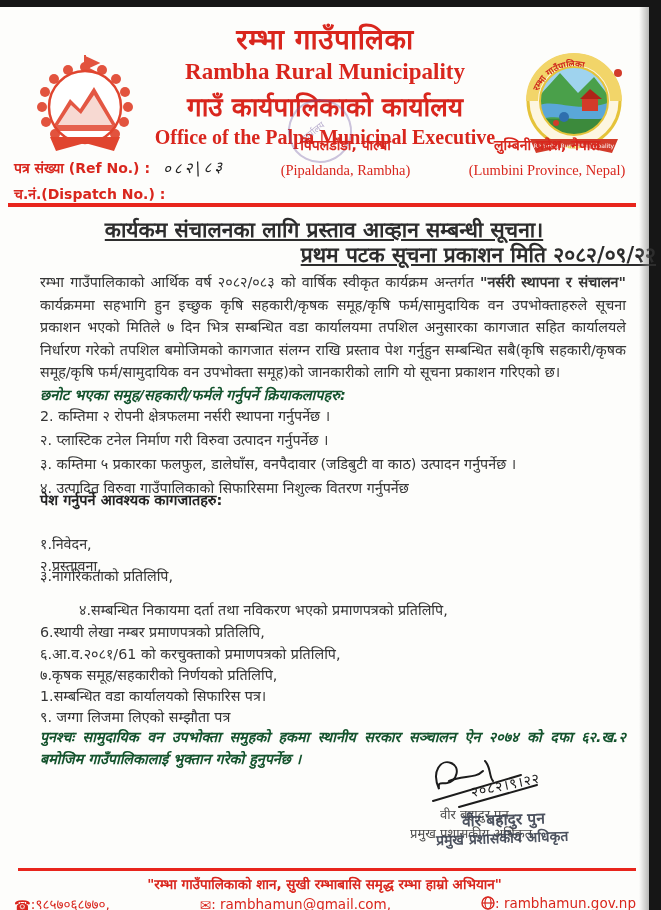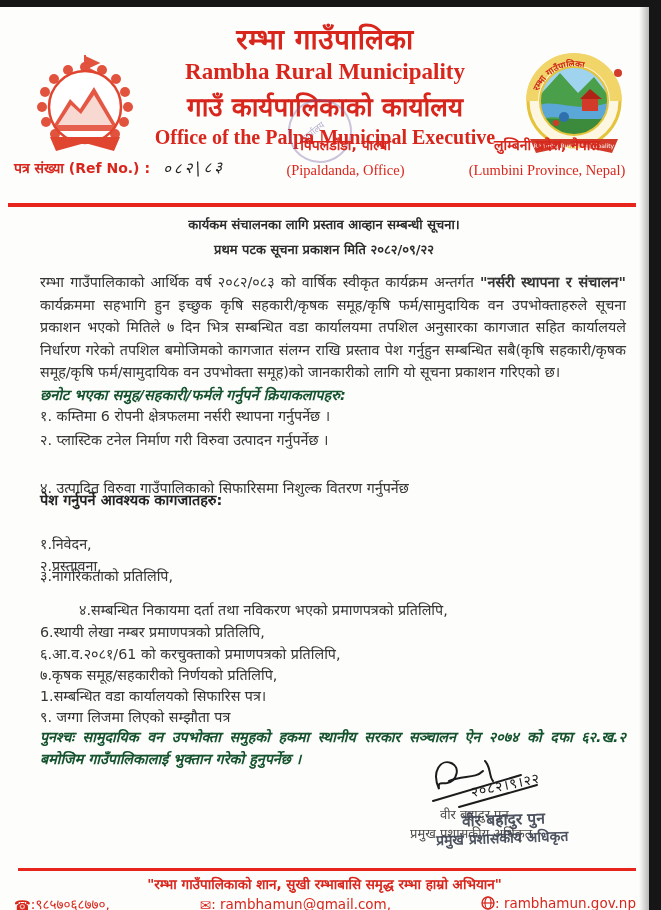--- a/index.html
+++ b/index.html
@@ -20,21 +20,21 @@
   .red { color:#d9261d; }
   .center { text-align:center; }
   .np-title1 { font-size:28px; font-weight:bold; letter-spacing:.5px; }
   .en-title  { font-family:"Liberation Serif", serif; font-weight:bold; }
   .np-sub    { font-size:14px; font-weight:bold; }
   .en-sub    { font-family:"Liberation Serif", serif; font-size:14.5px; }
   .reflabel  { font-size:14px; font-weight:bold; }
   .handwrite { font-family:"DejaVu Sans", sans-serif; font-style:italic; color:#1e1e1e;
                letter-spacing:3px; font-size:15px; display:inline-block; transform:rotate(-2deg); }
   .divider   { background:#e8251c; }
-  .subject   { font-size:13px; font-weight:bold; color:#2d2d2d; width:648px; }
+  .subject   { font-size:21px; font-weight:bold; color:#2d2d2d; width:648px;text-decoration:underline; }
   .bodytext  { font-size:14.3px; line-height:22.5px; text-align:justify; color:#353535; }
   .bolditalic{ font-weight:bold; font-style:italic; color:#14532d; }
   .listline  { font-size:14.3px; color:#353535; white-space:nowrap; }
   .dochead   { font-size:14.5px; font-weight:bold; color:#232323; }
   .sig-date  { font-size:14px; color:#1a1a1a; display:inline-block; transform:rotate(-12deg); letter-spacing:1px; }
   .sig-name-print { font-size:13px; color:#4c4c4c; }
   .sig-stamp { font-weight:bold; color:#3d4452; display:inline-block; transform:rotate(-2deg); opacity:.92; }
   .footer-slogan { font-size:13.5px; font-weight:bold; }
   .footer-row { display:flex; justify-content:space-between; align-items:center; font-size:13.5px; }
   .stamp-faint { border:2px solid rgba(110,85,160,.35); border-radius:50%;
@@ -109,44 +109,48 @@
     <div class="red" style="font-size:26px; font-weight:bold; margin-top:3px;">गाउँ कार्यपालिकाको कार्यालय</div>
     <div class="en-title red" style="font-size:20px; margin-top:2px;">Office of the Palpa Municipal Executive</div>
   </div>
 
   <div class="abs stamp-faint" style="left:288px; top:92px; width:64px; height:64px;">
     <div class="stamp-faint-txt" style="margin:22px 0 0 8px;">कार्यालय</div>
   </div>
 
   <div class="abs center" style="left:258px; top:128px; width:175px;">
     <div class="np-sub red">पिपलडाँडा, पाल्पा</div>
-    <div class="en-sub red" style="margin-top:8px;">(Pipaldanda, Office)</div>
+    <div class="en-sub red" style="margin-top:8px;">(Pipaldanda, Rambha)</div>
   </div>
   <div class="abs center" style="left:452px; top:128px; width:190px;">
     <div class="np-sub red">लुम्बिनी प्रदेश, नेपाल</div>
     <div class="en-sub red" style="margin-top:8px;">(Lumbini Province, Nepal)</div>
   </div>
 
   <div class="abs" style="left:14px; top:150px;">
     <span class="reflabel red">पत्र संख्या (Ref No.) :</span>
     <span class="handwrite" style="margin-left:8px;">०८२|८३</span>
   </div>
+  <div class="abs" style="left:14px; top:177px;">
+    <span class="reflabel red">च.नं.(Dispatch No.) :</span>
+  </div>
 
   <div class="abs divider" style="left:8px; top:196px; width:628px; height:4px;"></div>
 
   <div class="abs subject center" style="left:0; top:208px;">कार्यकम संचालनका लागि प्रस्ताव आव्हान सम्बन्धी सूचना।</div>
-  <div class="abs subject center" style="left:0; top:233px; font-weight:bold;">प्रथम पटक सूचना प्रकाशन मिति २०८२/०९/२२</div>
+  <div class="abs subject center" style="left:8px; top:233px; font-weight:bold;text-align:right;">प्रथम पटक सूचना प्रकाशन मिति २०८२/०९/२२</div>
 
   <div class="abs bodytext" style="left:40px; top:264px; width:586px;">
     <span>रम्भा गाउँपालिकाको आर्थिक वर्ष २०८२/०८३ को वार्षिक स्वीकृत कार्यक्रम अन्तर्गत </span><span style="font-weight:bold;">"नर्सरी स्थापना र संचालन"</span><span> कार्यक्रममा सहभागि हुन इच्छुक कृषि सहकारी/कृषक समूह/कृषि फर्म/सामुदायिक वन उपभोक्ताहरुले सूचना प्रकाशन भएको मितिले ७ दिन भित्र सम्बन्धित वडा कार्यालयमा तपशिल अनुसारका कागजात सहित कार्यालयले निर्धारण गरेको तपशिल बमोजिमको कागजात संलग्न राखि प्रस्ताव पेश गर्नुहुन सम्बन्धित सबै(कृषि सहकारी/कृषक समूह/कृषि फर्म/सामुदायिक वन उपभोक्ता समूह)को जानकारीको लागि यो सूचना प्रकाशन गरिएको छ।</span>
   </div>
 
   <div class="abs bolditalic" style="left:40px; top:377px; font-size:14.5px;">छनोट भएका समुह/सहकारी/फर्मले गर्नुपर्ने क्रियाकलापहरु:</div>
-  <div class="abs listline" style="left:40px; top:399px;">१. कम्तिमा 6 रोपनी क्षेत्रफलमा नर्सरी स्थापना गर्नुपर्नेछ ।</div>
+  <div class="abs listline" style="left:40px; top:399px;">2. कम्तिमा २ रोपनी क्षेत्रफलमा नर्सरी स्थापना गर्नुपर्नेछ ।</div>
   <div class="abs listline" style="left:40px; top:423px;">२. प्लास्टिक टनेल निर्माण गरी विरुवा उत्पादन गर्नुपर्नेछ ।</div>
+  <div class="abs listline" style="left:40px; top:447px;">३. कम्तिमा ५ प्रकारका फलफुल, डालेघाँस, वनपैदावार (जडिबुटी वा काठ) उत्पादन गर्नुपर्नेछ ।</div>
   <div class="abs listline" style="left:40px; top:471px;">४. उत्पादित विरुवा गाउँपालिकाको सिफारिसमा निशुल्क वितरण गर्नुपर्नेछ</div>
 
   <div class="abs dochead" style="left:40px; top:482px;">पेश गर्नुपर्ने आवश्यक कागजातहरु:</div>
   <div class="abs listline" style="left:40px; top:527px;">१.निवेदन,</div>
   <div class="abs listline" style="left:40px; top:549px;">२.प्रस्तावना,</div>
   <div class="abs listline" style="left:40px; top:559px;">३.नागरिकताको प्रतिलिपि,</div>
   <div class="abs listline" style="left:40px; top:593px;margin-left:39px;">४.सम्बन्धित निकायमा दर्ता तथा नविकरण भएको प्रमाणपत्रको प्रतिलिपि,</div>
   <div class="abs listline" style="left:40px; top:615px;">6.स्थायी लेखा नम्बर प्रमाणपत्रको प्रतिलिपि,</div>
   <div class="abs listline" style="left:40px; top:637px;">६.आ.व.२०८१/61 को करचुक्ताको प्रमाणपत्रको प्रतिलिपि,</div>
   <div class="abs listline" style="left:40px; top:658px;">७.कृषक समूह/सहकारीको निर्णयको प्रतिलिपि,</div>

